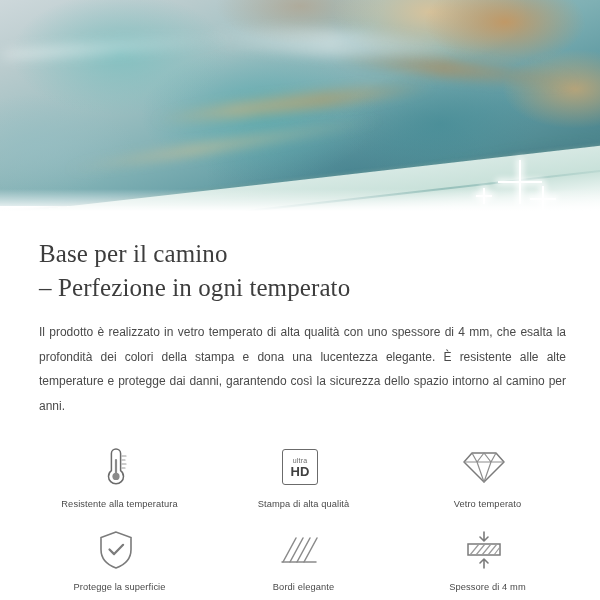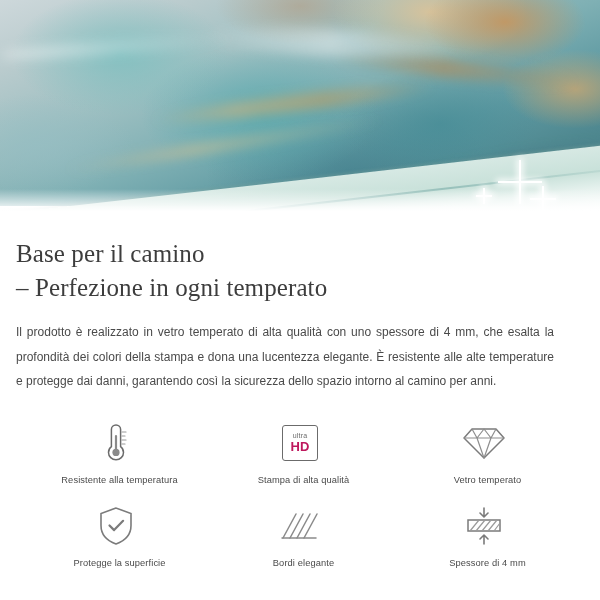--- a/index.html
+++ b/index.html
@@ -104,20 +104,21 @@
   }
   .sparkle::before { left: 50%; top: 0; width: 2px; height: 100%; transform: translateX(-50%); }
   .sparkle::after { top: 50%; left: 0; height: 2px; width: 100%; transform: translateY(-50%); }
   .sp1 { left: 498px; top: 160px; width: 44px; height: 44px; }
   .sp2 { left: 530px; top: 186px; width: 26px; height: 26px; }
   .sp3 { left: 476px; top: 188px; width: 16px; height: 16px; }
 
   
   .content {
     padding: 22px 34px 0 16px;
+    margin-left: 23px;
   }
 
   .headline {
     font-family: "Liberation Serif", serif;
     font-size: 25px;
     line-height: 1.34;
     color: #3d3d3d;
     font-weight: 400;
     margin: 0 0 16px 0;
     letter-spacing: 0.1px;
@@ -169,21 +170,21 @@
     height: 34px;
     border: 1.6px solid #6b6b6b;
     border-radius: 3px;
     display: flex;
     flex-direction: column;
     align-items: center;
     justify-content: center;
     line-height: 1;
   }
   .ultra-hd .u1 { font-size: 7px; color: #6b6b6b; letter-spacing: 0.2px; }
-  .ultra-hd .u2 { font-size: 13px; font-weight: bold; color: #be185d; margin-top: 1px; }
+  .ultra-hd .u2 { font-size: 13px; font-weight: bold; color: #404040; margin-top: 1px; }
 </style>
 </head>
 <body>
 
 <div class="page">
 
   <div class="hero">
     <div class="hero-art"></div>
     <div class="hero-streak s1"></div>
     <div class="hero-streak s2"></div>

